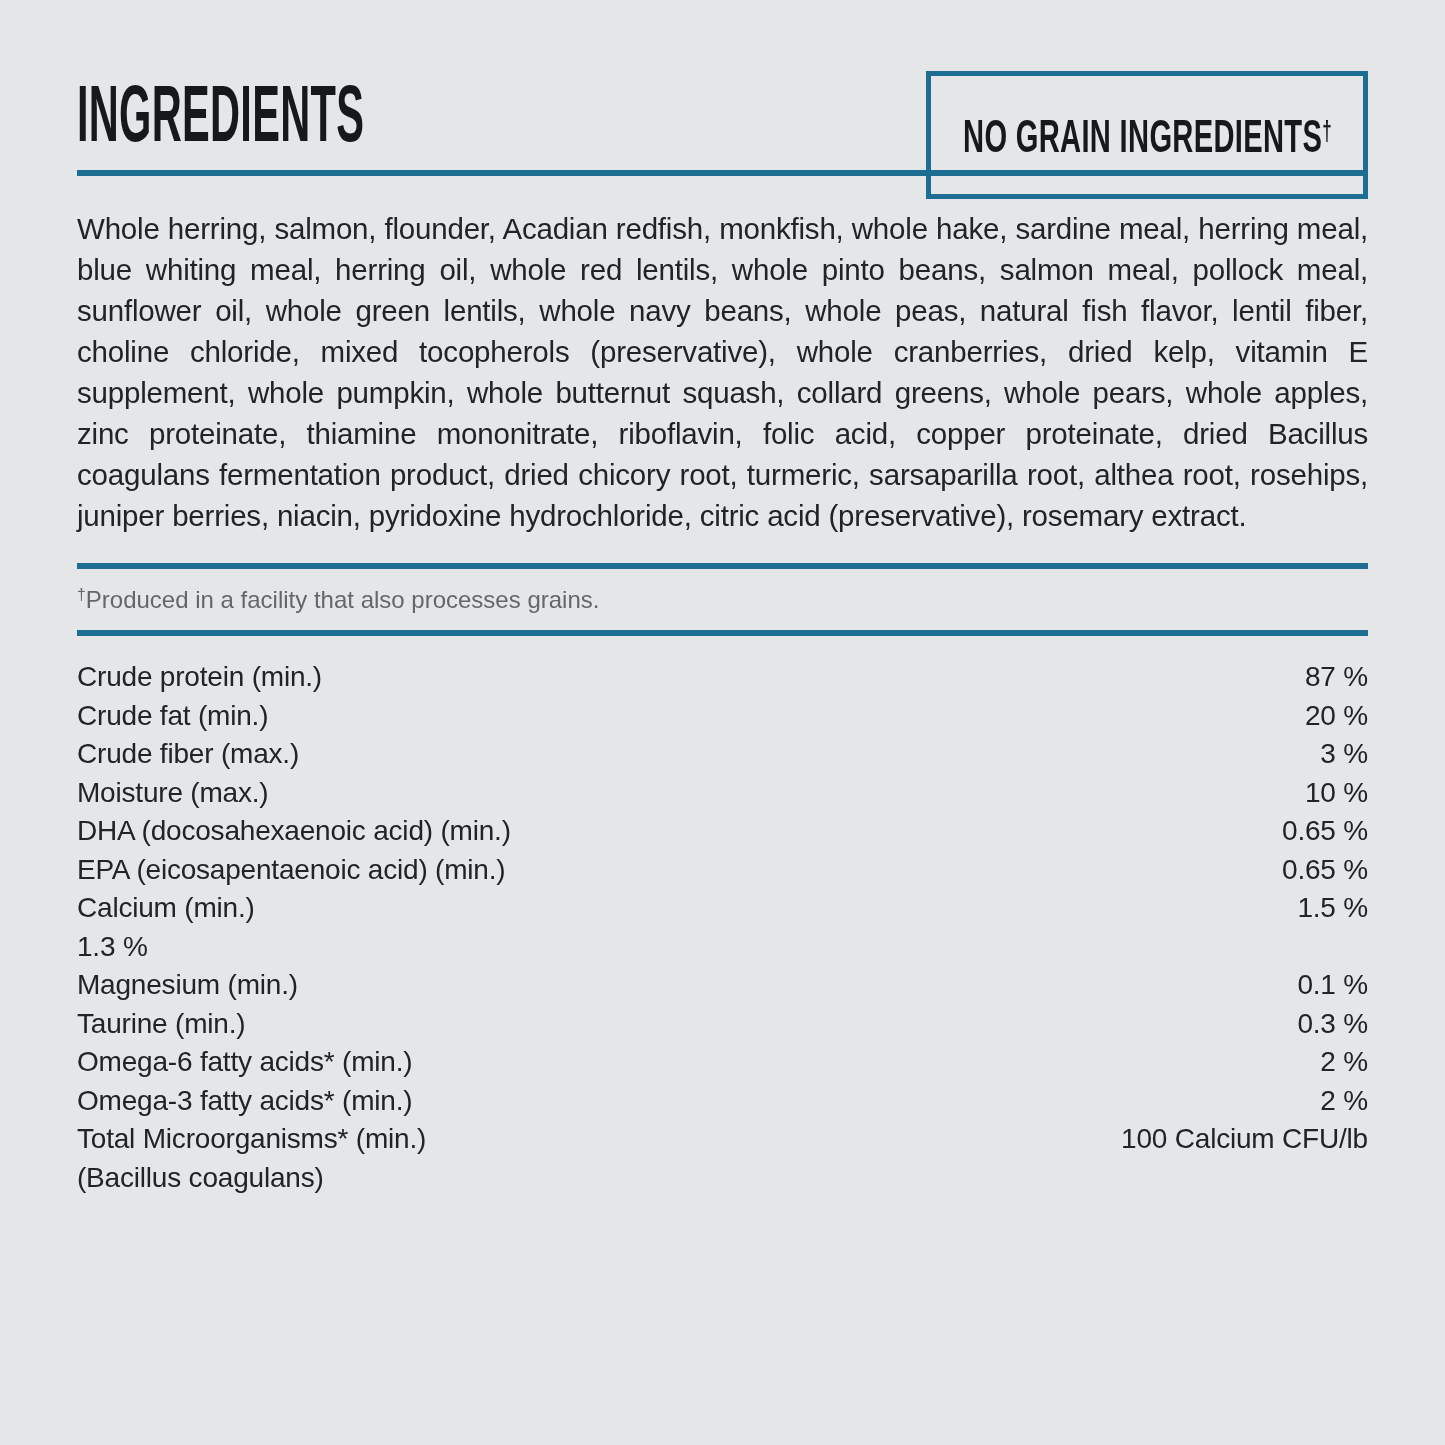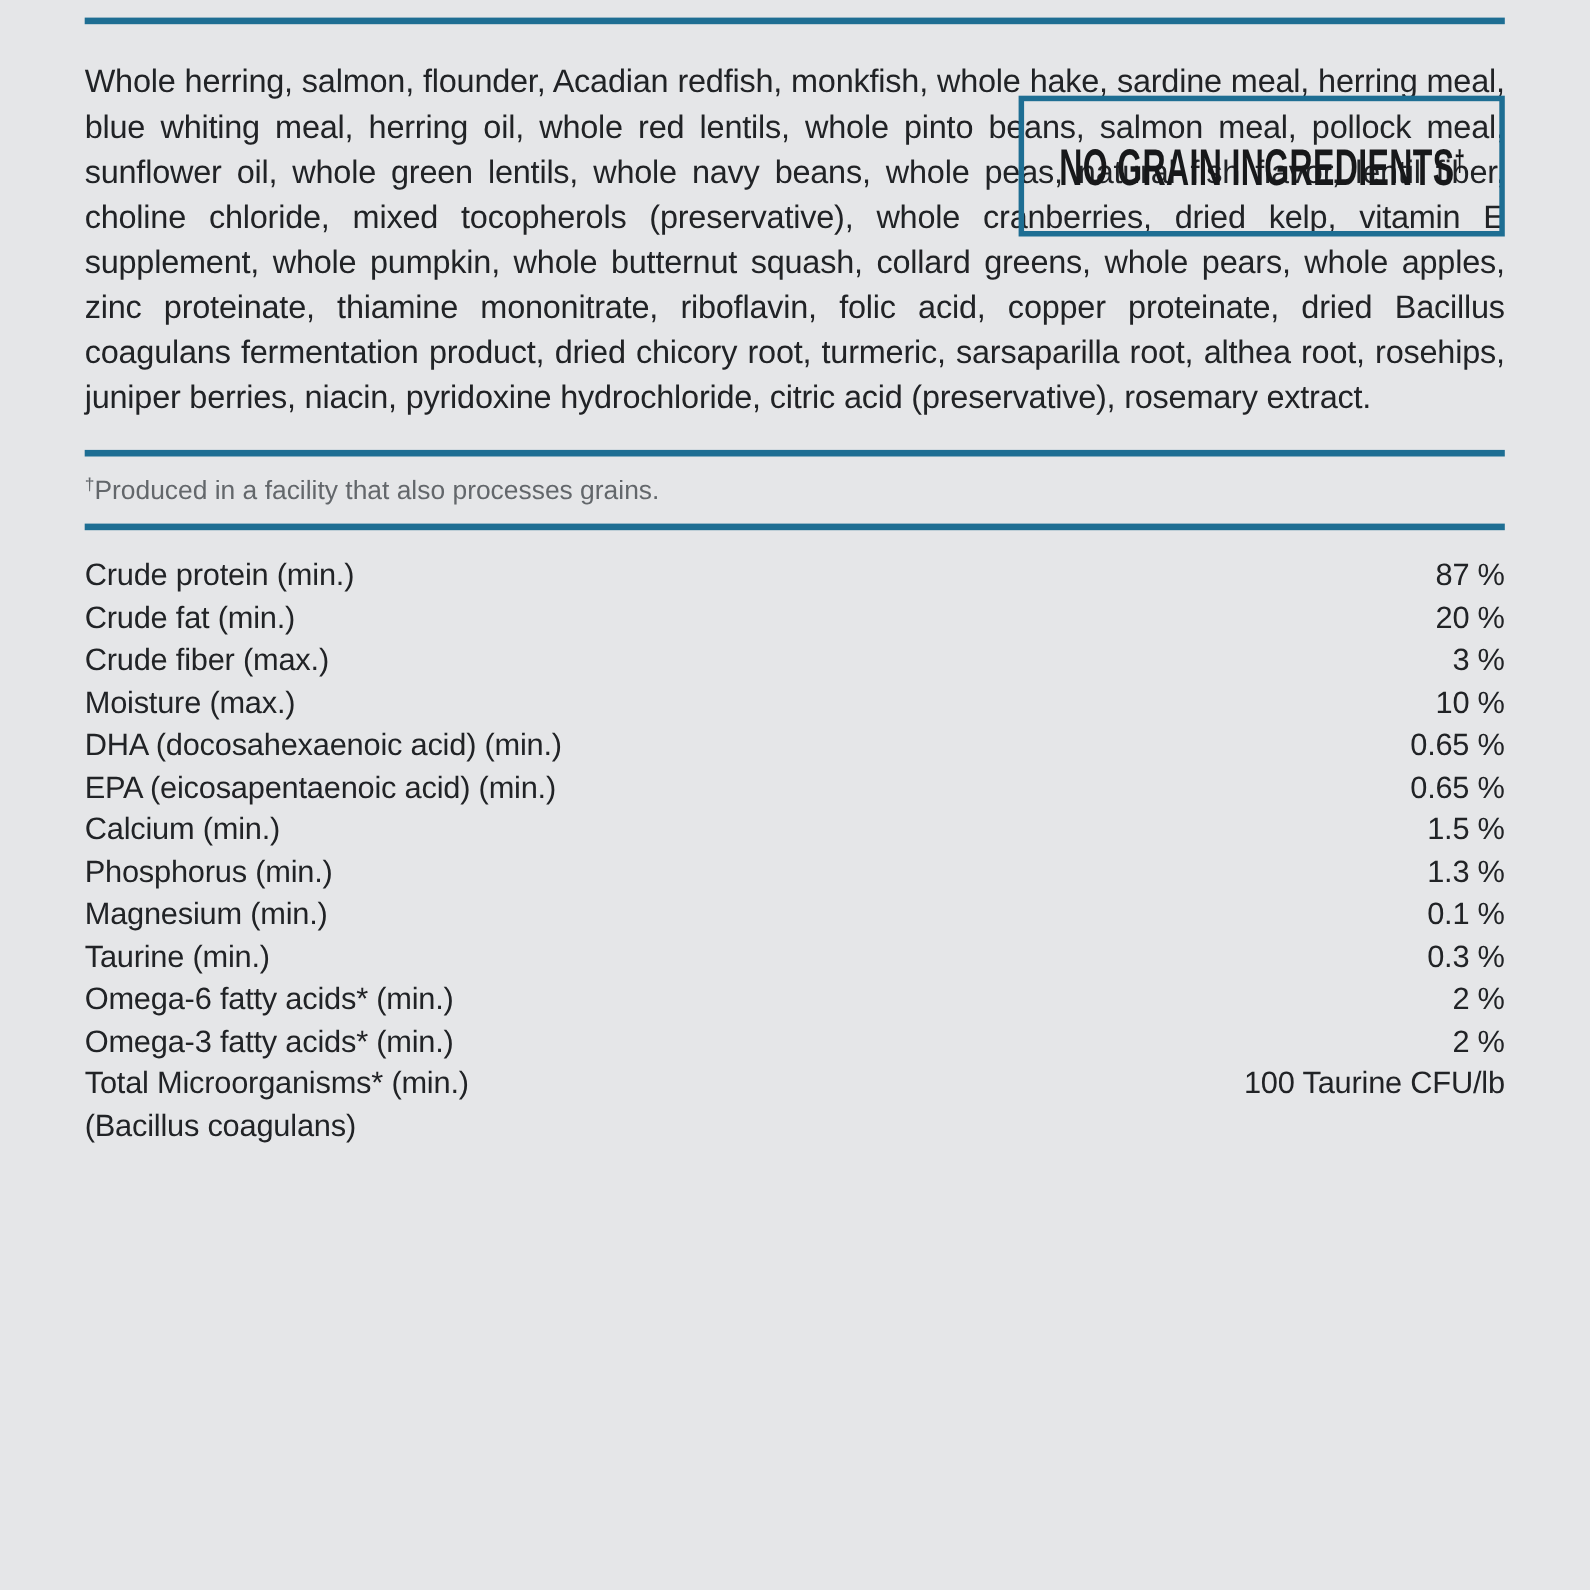--- a/index.html
+++ b/index.html
@@ -116,20 +116,23 @@
     color: #212326;
   }
   .analysis-row .row-label { text-align: left; }
   .analysis-row .row-value { text-align: right; white-space: nowrap; }
 </style>
 </head>
 <body>
 
 <div class="label-panel">
 
+  <h1 class="section-title title-ingredients">
+    <span class="condense">INGREDIENTS</span>
+  </h1>
 
   <div class="badge-box">
     <span class="badge-text"><span>NO GRAIN INGREDIENTS</span><sup>†</sup></span>
   </div>
 
   <hr class="rule rule-under-ingredients">
 
   <p class="ingredients-body">Whole herring, salmon, flounder, Acadian redfish, monkfish, whole hake, sardine meal, herring meal, blue whiting meal, herring oil, whole red lentils, whole pinto beans, salmon meal, pollock meal, sunflower oil, whole green lentils, whole navy beans, whole peas, natural fish flavor, lentil fiber, choline chloride, mixed tocopherols (preservative), whole cranberries, dried kelp, vitamin E supplement, whole pumpkin, whole butternut squash, collard greens, whole pears, whole apples, zinc proteinate, thiamine mononitrate, riboflavin, folic acid, copper proteinate, dried Bacillus coagulans fermentation product, dried chicory root, turmeric, sarsaparilla root, althea root, rosehips, juniper berries, niacin, pyridoxine hydrochloride, citric acid (preservative), rosemary extract.</p>
 
   <hr class="rule rule-above-footnote">
@@ -170,21 +173,20 @@
         <span class="row-label">EPA (eicosapentaenoic acid) (min.)</span>
         <span class="row-value">0.65 %</span>
       </div>
 
       <div class="analysis-row">
         <span class="row-label">Calcium (min.)</span>
         <span class="row-value">1.5 %</span>
       </div>
 
       <div class="analysis-row">
-        <span class="row-label">Phosphorus (min.)</span>
         <span class="row-value">1.3 %</span>
       </div>
 
       <div class="analysis-row">
         <span class="row-label">Magnesium (min.)</span>
         <span class="row-value">0.1 %</span>
       </div>
 
       <div class="analysis-row">
         <span class="row-label">Taurine (min.)</span>
@@ -196,21 +198,21 @@
         <span class="row-value">2 %</span>
       </div>
 
       <div class="analysis-row">
         <span class="row-label">Omega-3 fatty acids* (min.)</span>
         <span class="row-value">2 %</span>
       </div>
 
       <div class="analysis-row">
         <span class="row-label">Total Microorganisms* (min.)</span>
-        <span class="row-value">100 Taurine CFU/lb</span>
+        <span class="row-value">100 Calcium CFU/lb</span>
       </div>
 
       <div class="analysis-row">
         <span class="row-label">(Bacillus coagulans)</span>
         <span class="row-value"></span>
       </div>
     </div>
 
 </div>
 

